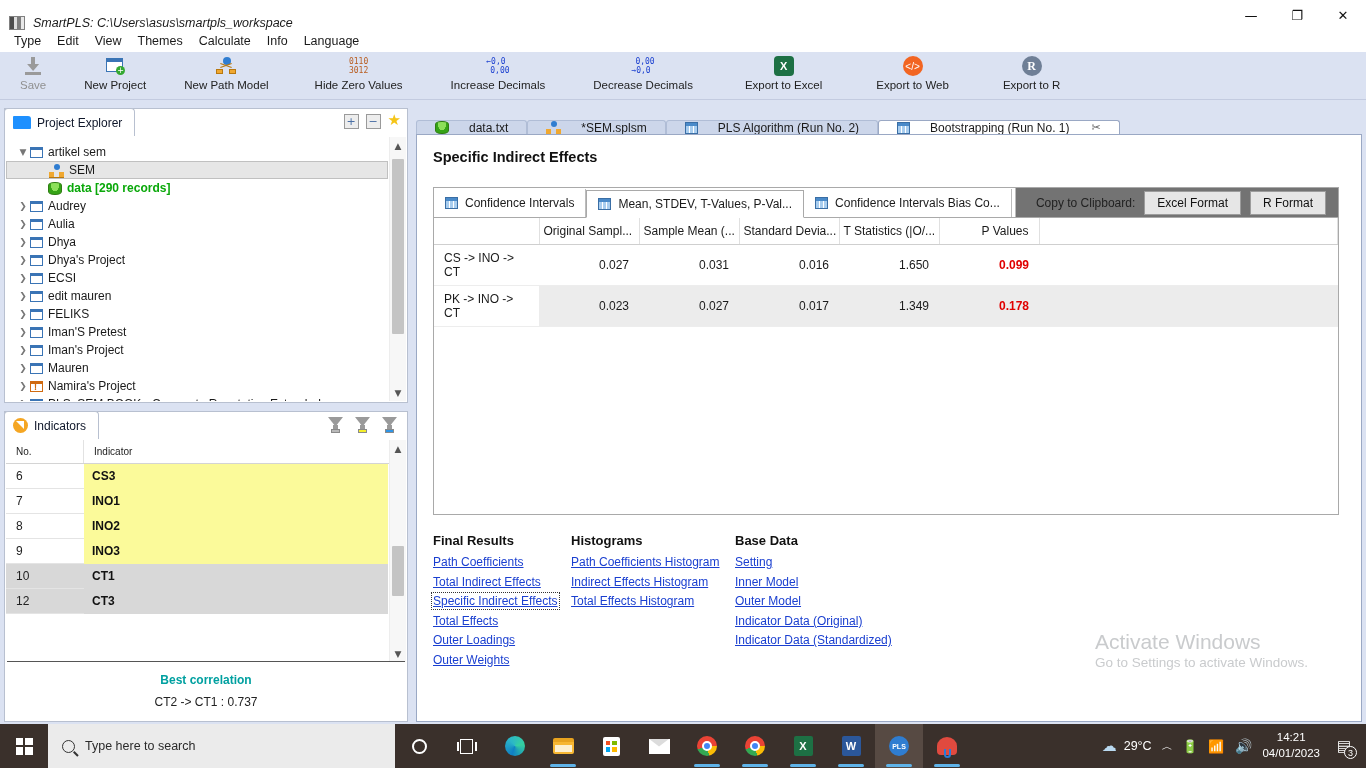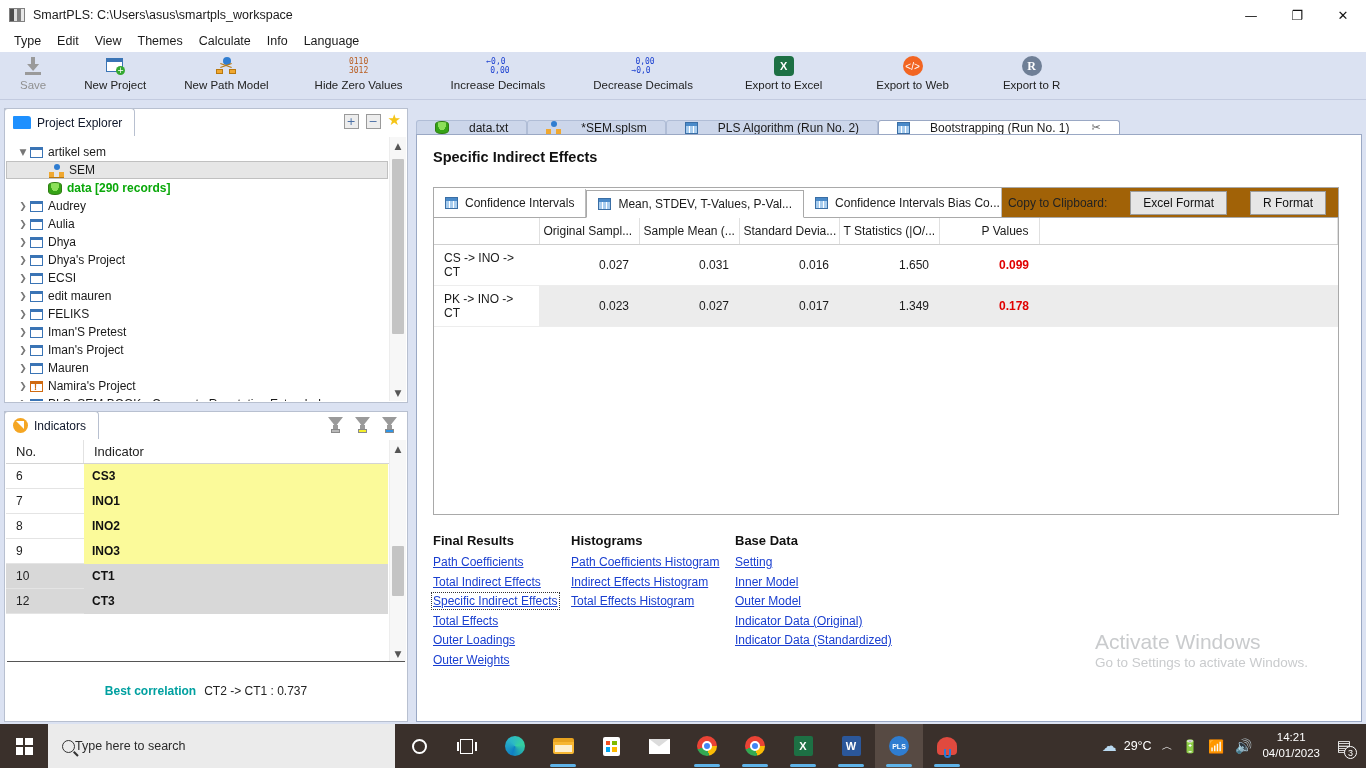--- a/index.html
+++ b/index.html
@@ -7,22 +7,23 @@
     width: 1366px; height: 768px;
     font-family: "Liberation Sans", sans-serif;
     overflow: hidden;
     background: #fff;
   }
   body { position: relative; }
 
   
   #titlebar {
     height: 30px; background: #ffffff;
-    display: flex; align-items: center;
+    display: flex; align-items: flex-end;
     position: relative;
+    font-style: italic;
   }
   #titlebar .app-icon {
     width: 16px; height: 14px; margin-left: 9px; margin-right: 8px;
     background: linear-gradient(to right, #4c4c4c 0 4px, #dcdcdc 4px 7px, #7d7d7d 7px 11px, #e8e8e8 11px 16px);
     border: 1px solid #808080;
   }
   #titlebar .title-text { font-size: 12.5px; color: #1a1a1a; }
   #winbtns { position: absolute; right: 0; top: 0; height: 30px; display: flex; }
   #winbtns div {
     width: 46px; height: 30px; display: flex; align-items: center; justify-content: center;
@@ -84,30 +85,30 @@
      background: linear-gradient(to right,#f0a830 0 5px, transparent 5px 10px, #f0a830 10px 15px); border-bottom:1px solid #b87810;}
   .db-ico { width: 14px; height: 13px; margin-right: 5px; flex: none;
     background: radial-gradient(ellipse at 50% 18%, #8ce05a 0 48%, #35a316 50%);
     border-radius: 45%/26%; border: 1px solid #2f7d13; }
   .tree-row.selected { background: #e6e6e6; border: 1px solid #c0c0c0; }
   .tree-row.green { color: #0aa80a; font-weight: bold; }
 
   #indicators { top: 303px; bottom: 0; }
   #ind-body { position: absolute; top: 28px; left: 1px; right: 1px; bottom: 1px; }
   #ind-head { height: 24px; display: flex; border-bottom: 1px solid #d4d4d4; }
-  .ih { font-size: 13px; color: #222; display: flex; align-items: center; padding-left: 10px; }
+  .ih { font-size: 10px; color: #222; display: flex; align-items: center; padding-left: 10px; }
   .ih.c1 { width: 78px; border-right: 1px solid #e2e2e2; }
   .ind-row { height: 25px; display: flex; align-items: center; border-bottom: 1px solid #e4e4e4; }
   .ind-no { width: 78px; font-size: 12px; color: #222; padding-left: 10px; }
   .ind-name { flex: 1; font-size: 12px; font-weight: bold; color: #111; padding-left: 8px; height: 25px; display:flex; align-items:center;}
   .ind-name.yellow { background: #fbfa9a; }
   .ind-name.gray { background: #d8d8d8; }
   .ind-row.grayrow { background: #d8d8d8; }
   #bestcorr { position: absolute; left: 1px; right: 1px; bottom: 1px; height: 58px; background: #fff;
-    border-top: 1px solid #555; display: flex; flex-direction: row; align-items: center; justify-content: center; gap: 8px; }
+    border-top: 1px solid #555; display: flex; flex-direction: column; align-items: center; justify-content: center; gap: 8px; }
   #bestcorr .bc-title { font-size: 12px; font-weight: bold; color: #00a0a0; }
   #bestcorr .bc-val { font-size: 12px; color: #222; }
 
   
   .vsb { position: absolute; right: 0; top: 0; bottom: 0; width: 17px; background: #f7f7f7; border-left:1px solid #ededed;}
   .vsb .arw { height: 17px; display: flex; align-items: center; justify-content: center; font-size: 9px; color: #555;
     font-family: "DejaVu Sans", sans-serif; }
   .vsb .arw.bot { position: absolute; bottom: 0; left: 0; right: 0; }
   .vsb .thumb { position: absolute; left: 2px; right: 2px; background: #c4c4c4; border-radius: 1px; }
 
@@ -136,21 +137,21 @@
   .itab { height: 28px; display: flex; align-items: center; gap: 7px; padding: 0 11px; font-size: 12px;
     color: #1a1a1a; background: #fff; border-right: 1px solid #bcbcbc; cursor: default; white-space: nowrap; }
   .itab.active { border: 1px solid #a9a9a9; border-bottom: 1px solid #fff; margin-bottom: -1px; position: relative; z-index: 2;}
   .grid-ico { width: 13px; height: 12px; border: 1px solid #3a6ea5; flex: none;
     background:
       linear-gradient(to bottom,#4a8ac9 0 3px, transparent 3px),
       repeating-linear-gradient(to right,#a8cdef 0 3px,#fff 3px 4px),
       repeating-linear-gradient(to bottom,#cfe4f7 0 3px,#fff 3px 4px);
   }
   #clipbar { position: absolute; right: 0; top: 0; height: 29px; display: flex; align-items: center;
-    gap: 23px; padding: 0 12px 0 6px; background: #a16207; border-left: 1px solid #bcbcbc; }
+    gap: 9px; padding: 0 12px 0 20px; background: #737373; border-left: 1px solid #bcbcbc; }
   #clipbar .cl-label { font-size: 12px; color: #222; }
   .cbtn { font-size: 12px; color: #111; background: #e6e6e6; border: 1px solid #9c9c9c;
     padding: 4px 12px; cursor: default; }
 
   table.res { width: 100%; border-collapse: collapse; table-layout: fixed; }
   table.res th { font-size: 12px; font-weight: normal; color: #1a1a1a; text-align: right;
     padding: 6px 10px 6px 4px; border-bottom: 1px solid #cfcfcf; border-right: 1px solid #e0e0e0;
     white-space: nowrap; overflow: hidden; }
   table.res th.first { border-right: 1px solid #e0e0e0; }
   table.res td { font-size: 12px; color: #1a1a1a; text-align: right; padding: 6px 10px 6px 4px;
@@ -171,21 +172,21 @@
   #watermark .wm1 { font-size: 21px; color: #c9cbcd; line-height: 1.25; }
   #watermark .wm2 { font-size: 13.5px; color: #c9cbcd; }
 
   
   #taskbar { position: absolute; left: 0; right: 0; bottom: 0; height: 44px; background: #3a302b;
     display: flex; align-items: center; }
   #startbtn { width: 48px; height: 44px; display: flex; align-items: center; justify-content: center; }
   #startbtn .wlogo { width: 17px; height: 17px; display: grid; grid-template-columns: 1fr 1fr;
     grid-template-rows: 1fr 1fr; gap: 2px; }
   #startbtn .wlogo i { background: #fff; display: block; }
-  #searchbox { width: 347px; height: 44px; background: #ebebeb; display: flex; align-items: center; gap: 0; padding-left: 14px; }
+  #searchbox { width: 347px; height: 44px; background: #ebebeb; display: flex; align-items: center; gap: 10px; padding-left: 14px; }
   #searchbox .mag { width: 13px; height: 13px; border: 1.6px solid #333; border-radius: 50%; position: relative; flex: none; }
   #searchbox .mag::after { content:""; position:absolute; width:6px; height:1.6px; background:#333; transform:rotate(45deg); left:10px; top:12px;}
   #searchbox .ph { font-size: 12.5px; color: #2b2b2b; }
   .tb-ico { width: 48px; height: 44px; display: flex; align-items: center; justify-content: center; position: relative; }
   .tb-ico.running::after { content:""; position:absolute; bottom:1px; left:11px; right:11px; height:3px; background:#5fb3e8; border-radius:2px;}
   .tb-ico.active { background: #574a43; }
   #tray { margin-left: auto; display: flex; align-items: center; gap: 10px; padding-right: 8px; color: #fff; }
   #tray .wx { display: flex; align-items: center; gap: 7px; font-size: 12.5px; }
   #clock { display: flex; flex-direction: column; align-items: center; font-size: 11.5px; line-height: 1.35; color: #fff; }
   #notif { width: 28px; height: 44px; display: flex; align-items: center; justify-content: center; position: relative; }

